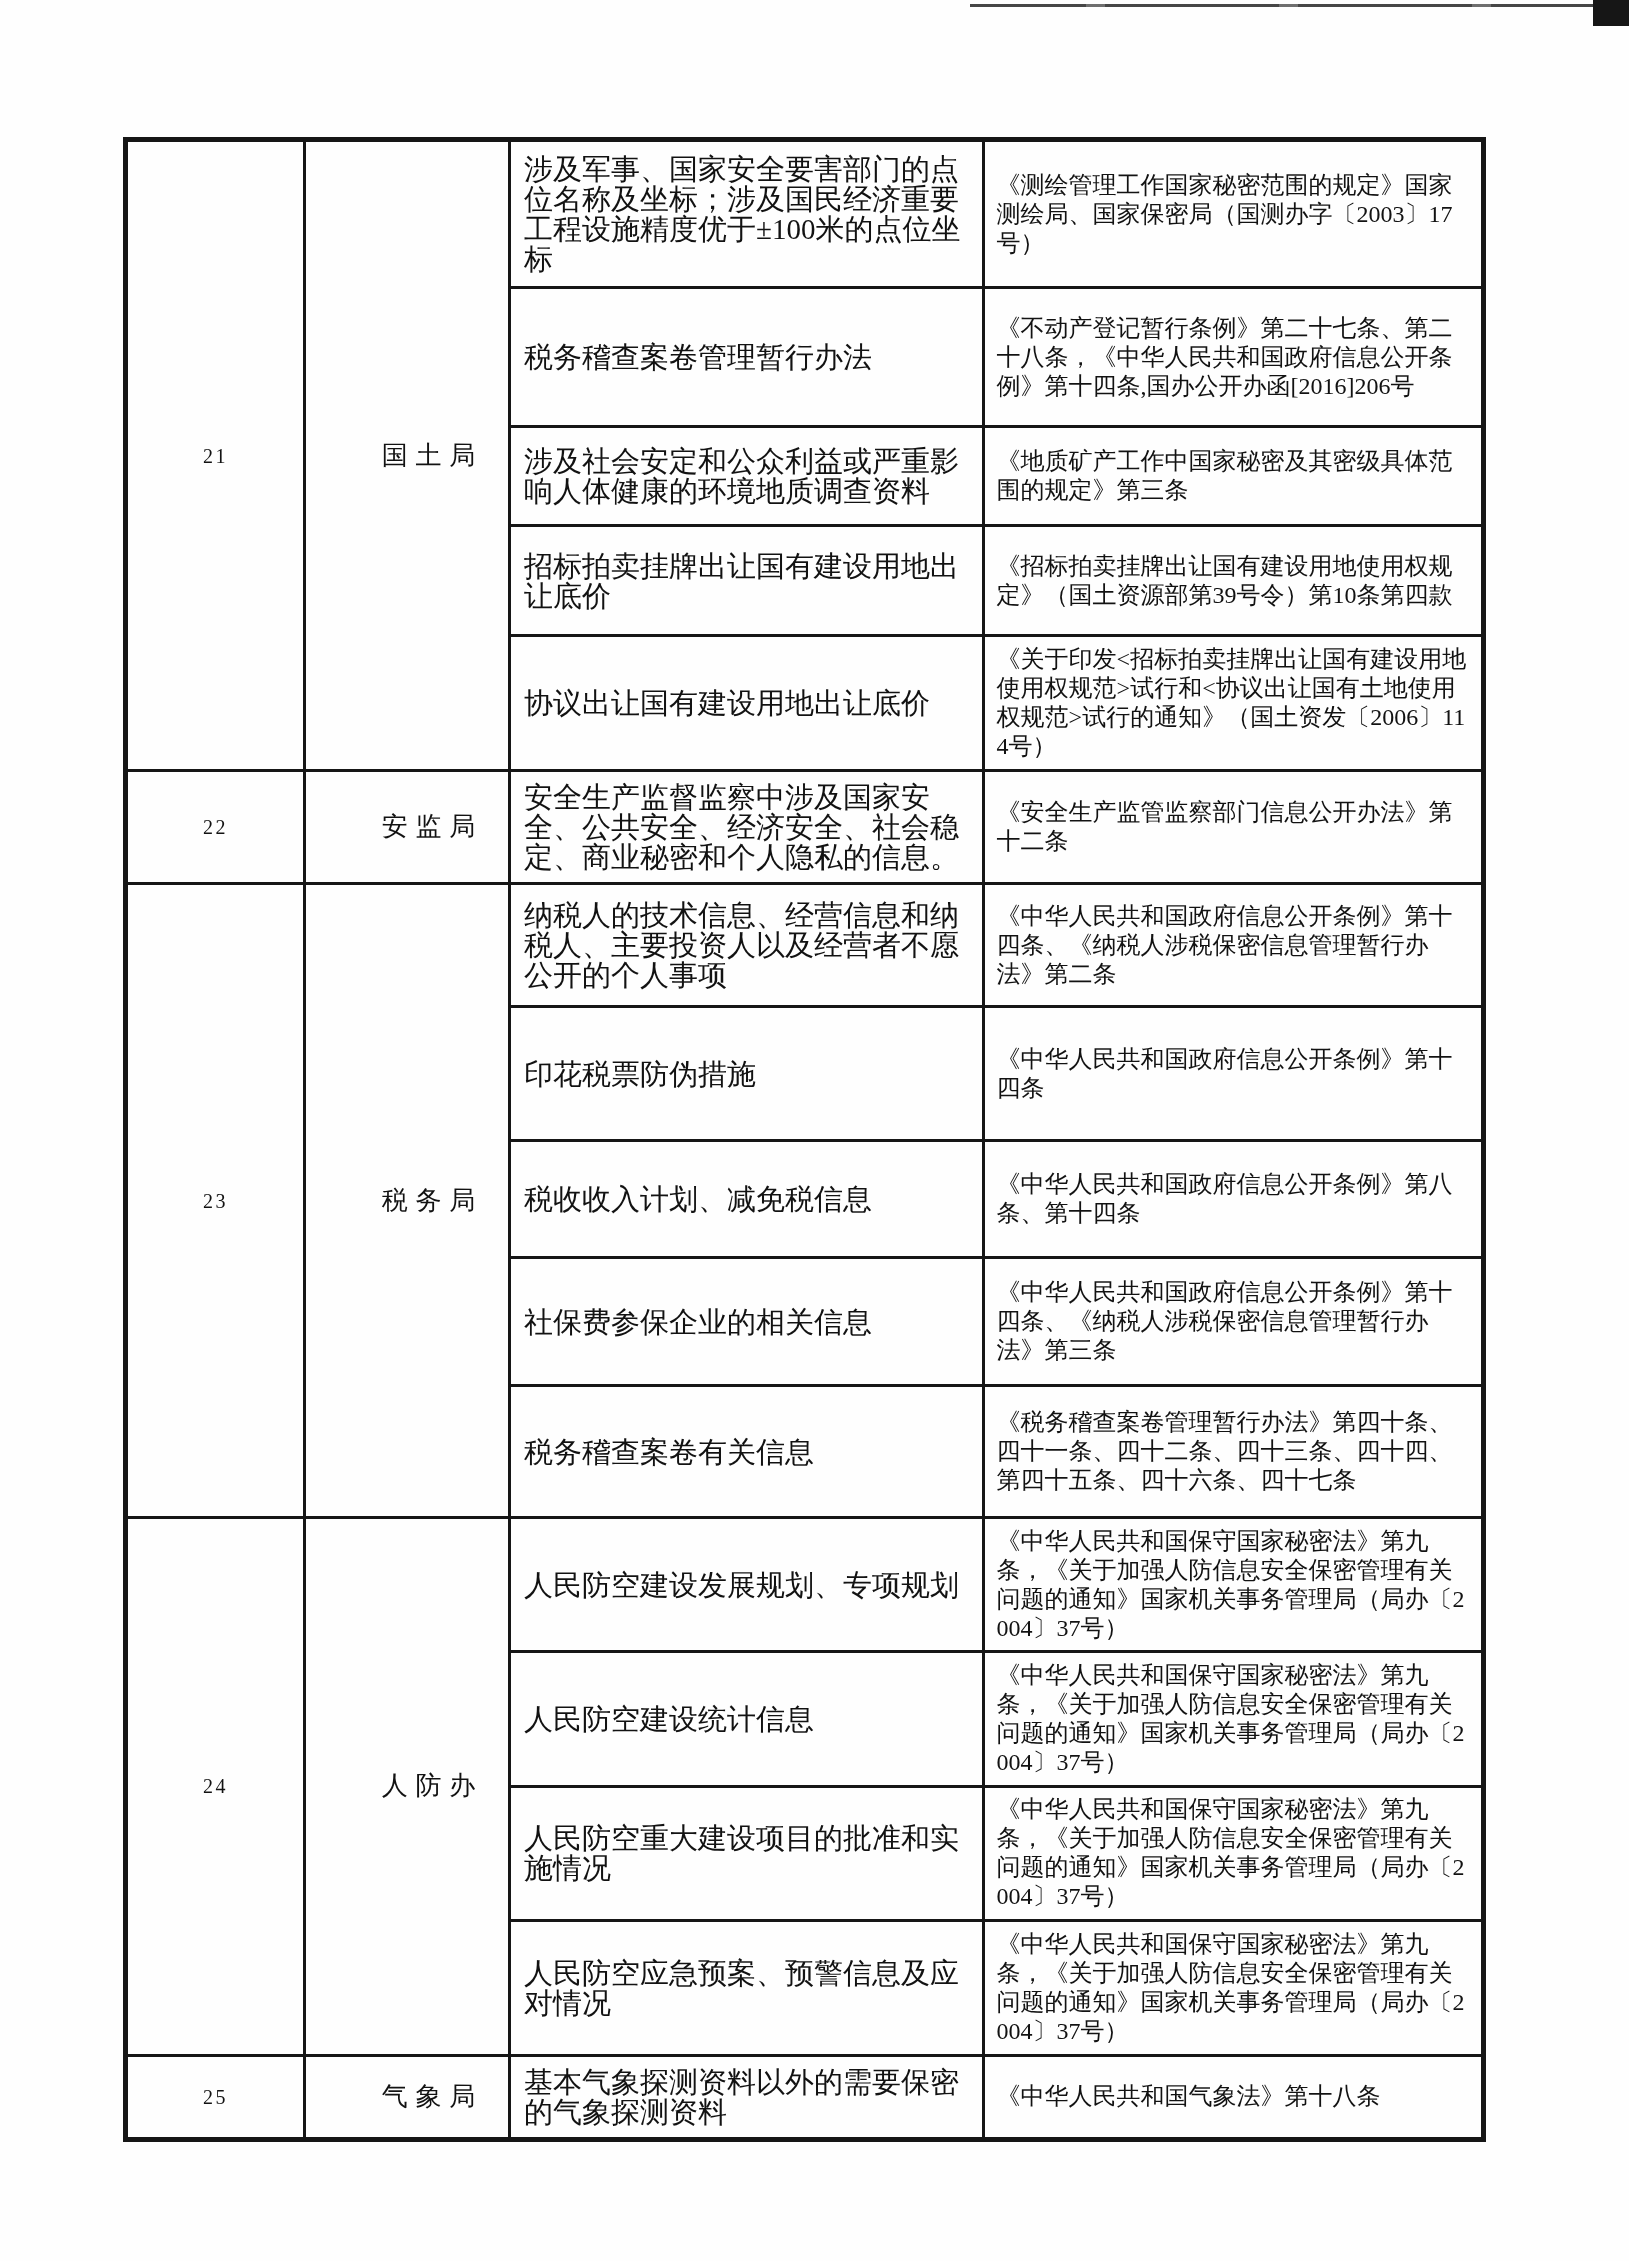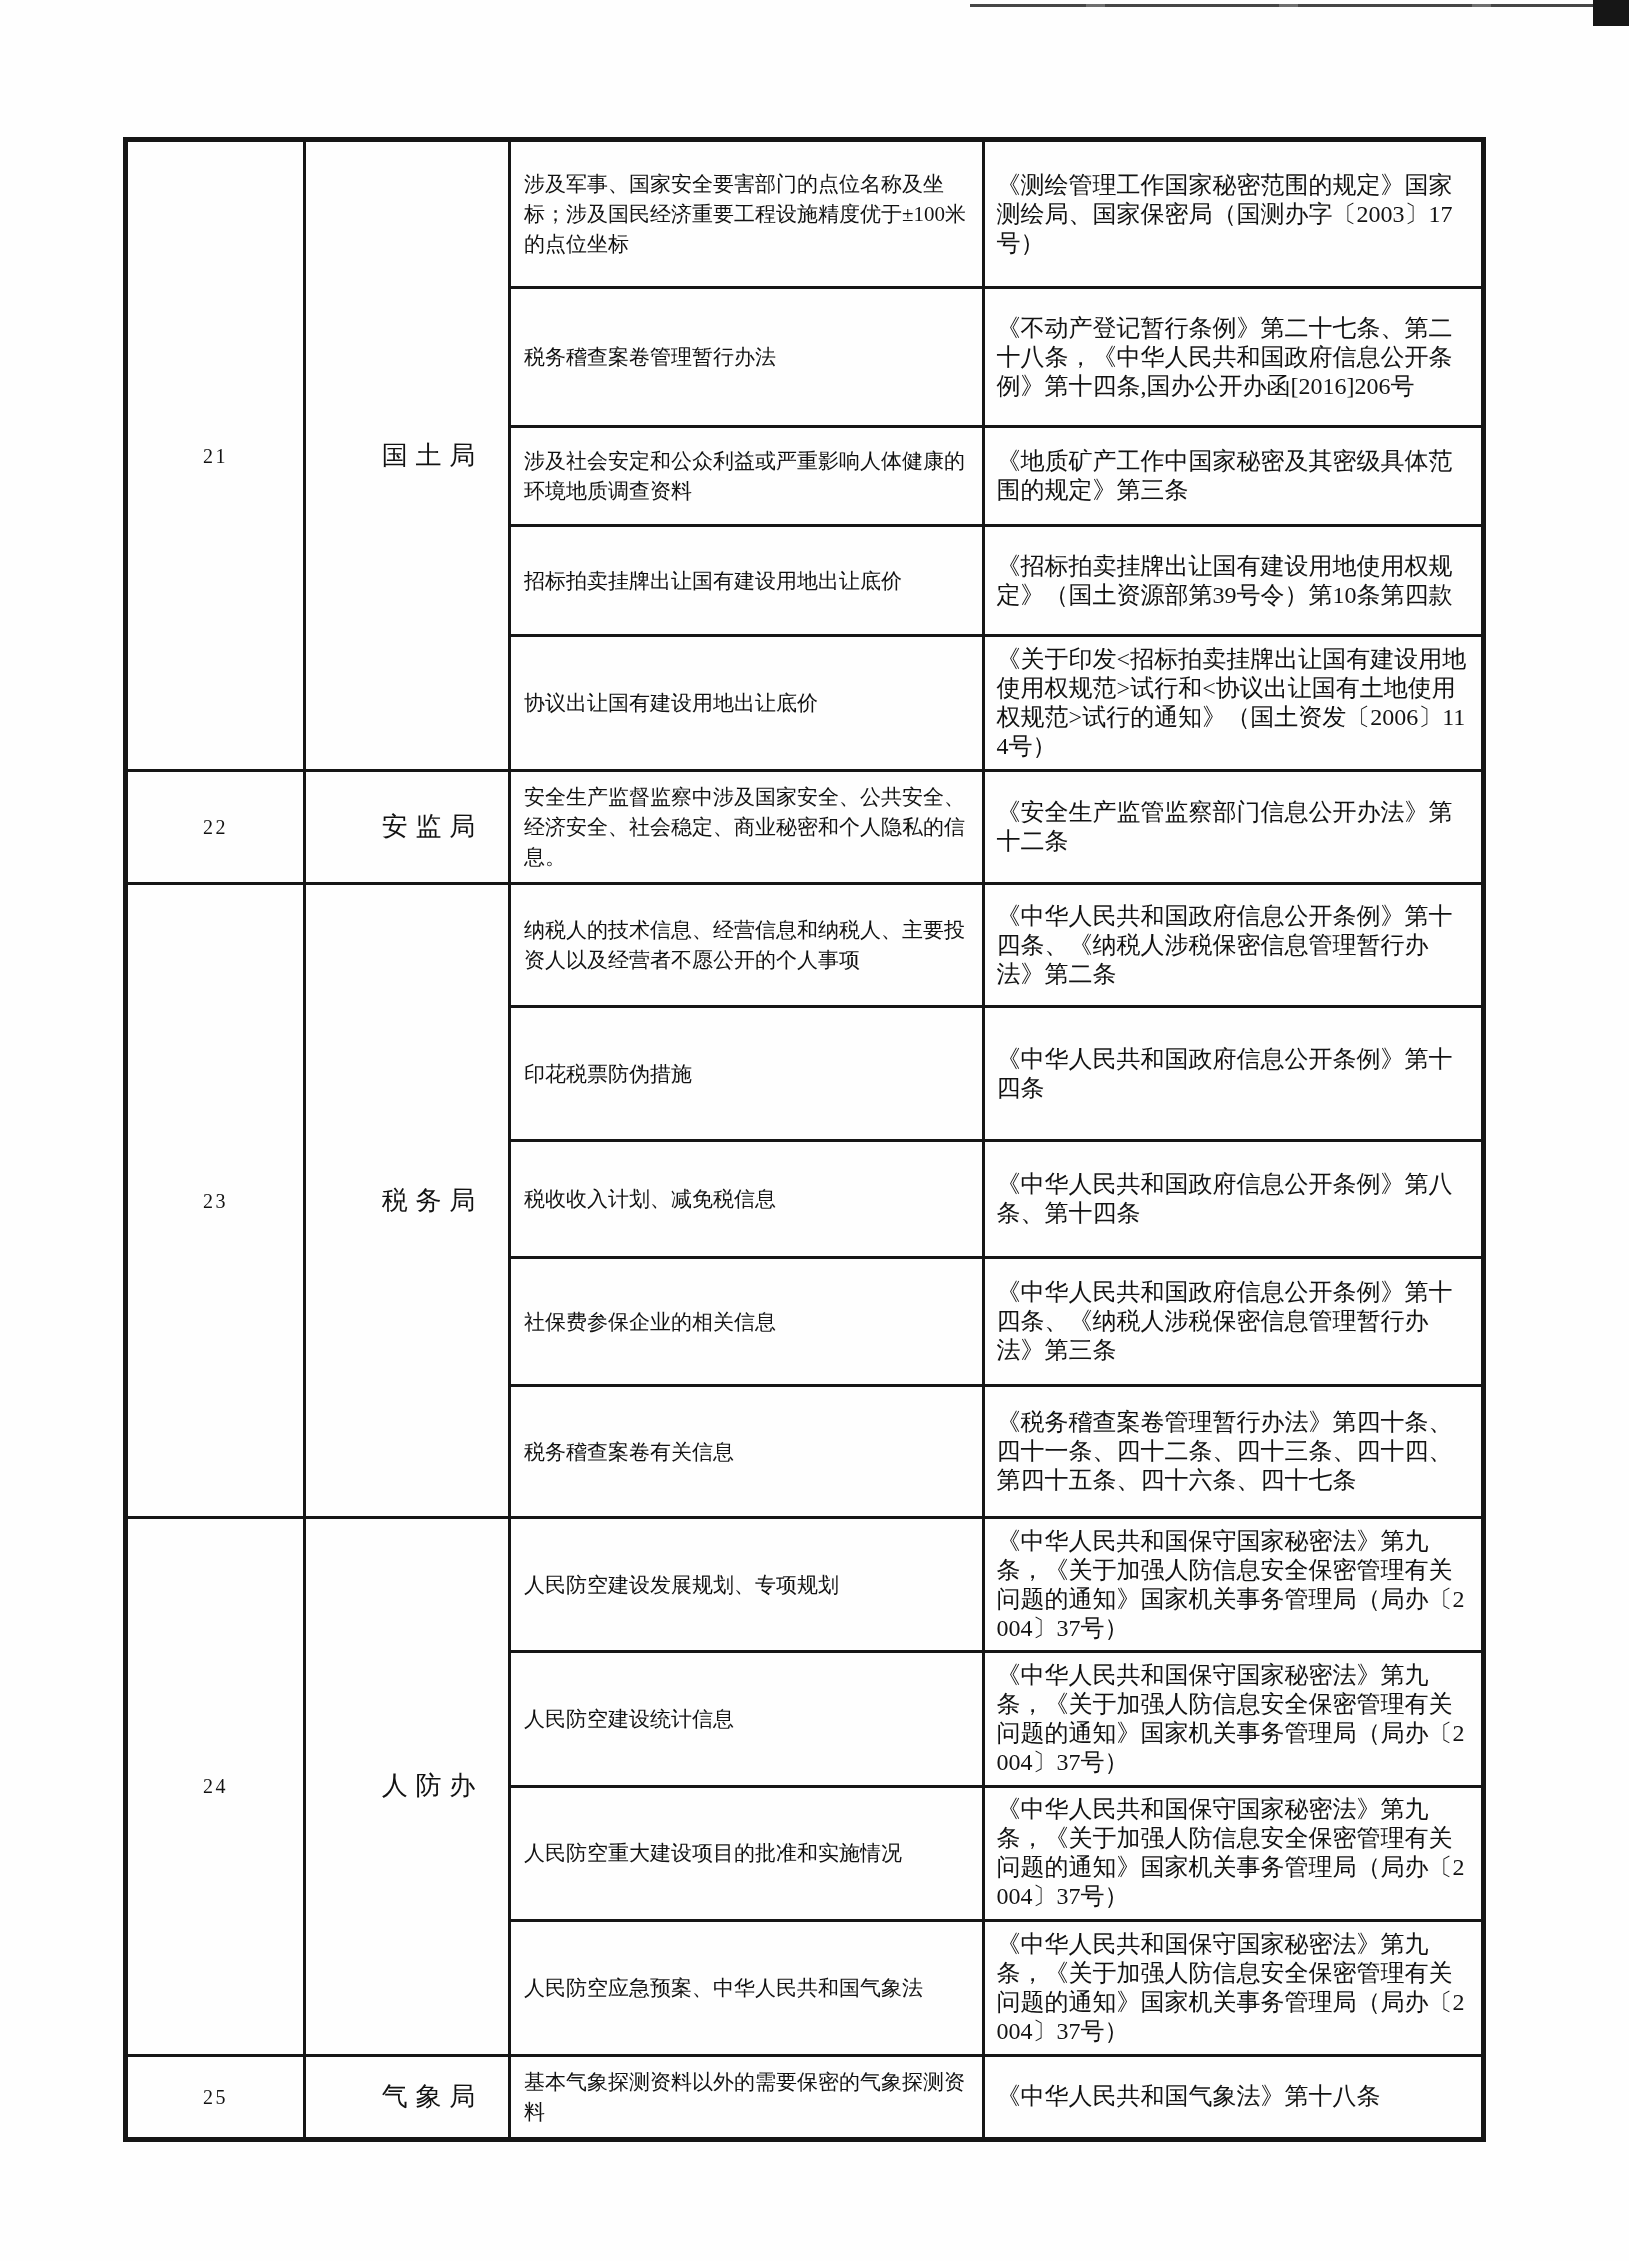--- a/index.html
+++ b/index.html
@@ -23,21 +23,21 @@
   }
   .doc-table{
     position:absolute;left:123px;top:137px;
     width:1358px;
     border-collapse:collapse;
     table-layout:fixed;
   }
   .doc-table td{
     border:3.2px solid #161616;
     vertical-align:middle;
-    font-size:21px;
+    font-size:29px;
     line-height:30px;
     word-break:break-all;
   }
   .doc-table{border:5.2px solid #161616;}
   td.c-no{
     text-align:center;
     letter-spacing:.12em;
     font-size:20px;
   }
   td.c-dept{
@@ -130,21 +130,21 @@
       </tr>
       <tr style="height: 123px;">
         <td class="c-content">人民防空建设统计信息</td>
         <td class="c-basis">《中华人民共和国保守国家秘密法》第九条，《关于加强人防信息安全保密管理有关问题的通知》国家机关事务管理局（局办〔2004〕37号）</td>
       </tr>
       <tr style="height: 123px;">
         <td class="c-content">人民防空重大建设项目的批准和实施情况</td>
         <td class="c-basis">《中华人民共和国保守国家秘密法》第九条，《关于加强人防信息安全保密管理有关问题的通知》国家机关事务管理局（局办〔2004〕37号）</td>
       </tr>
       <tr style="height: 123px;">
-        <td class="c-content">人民防空应急预案、中华人民共和国气象法</td>
+        <td class="c-content">人民防空应急预案、预警信息及应对情况</td>
         <td class="c-basis">《中华人民共和国保守国家秘密法》第九条，《关于加强人防信息安全保密管理有关问题的通知》国家机关事务管理局（局办〔2004〕37号）</td>
       </tr>
       <tr style="height: 84px;">
         <td class="c-no" rowspan="1">25</td>
         <td class="c-dept" rowspan="1">气象局</td>
         <td class="c-content">基本气象探测资料以外的需要保密的气象探测资料</td>
         <td class="c-basis">《中华人民共和国气象法》第十八条</td>
       </tr>
     </tbody>
 </table>

